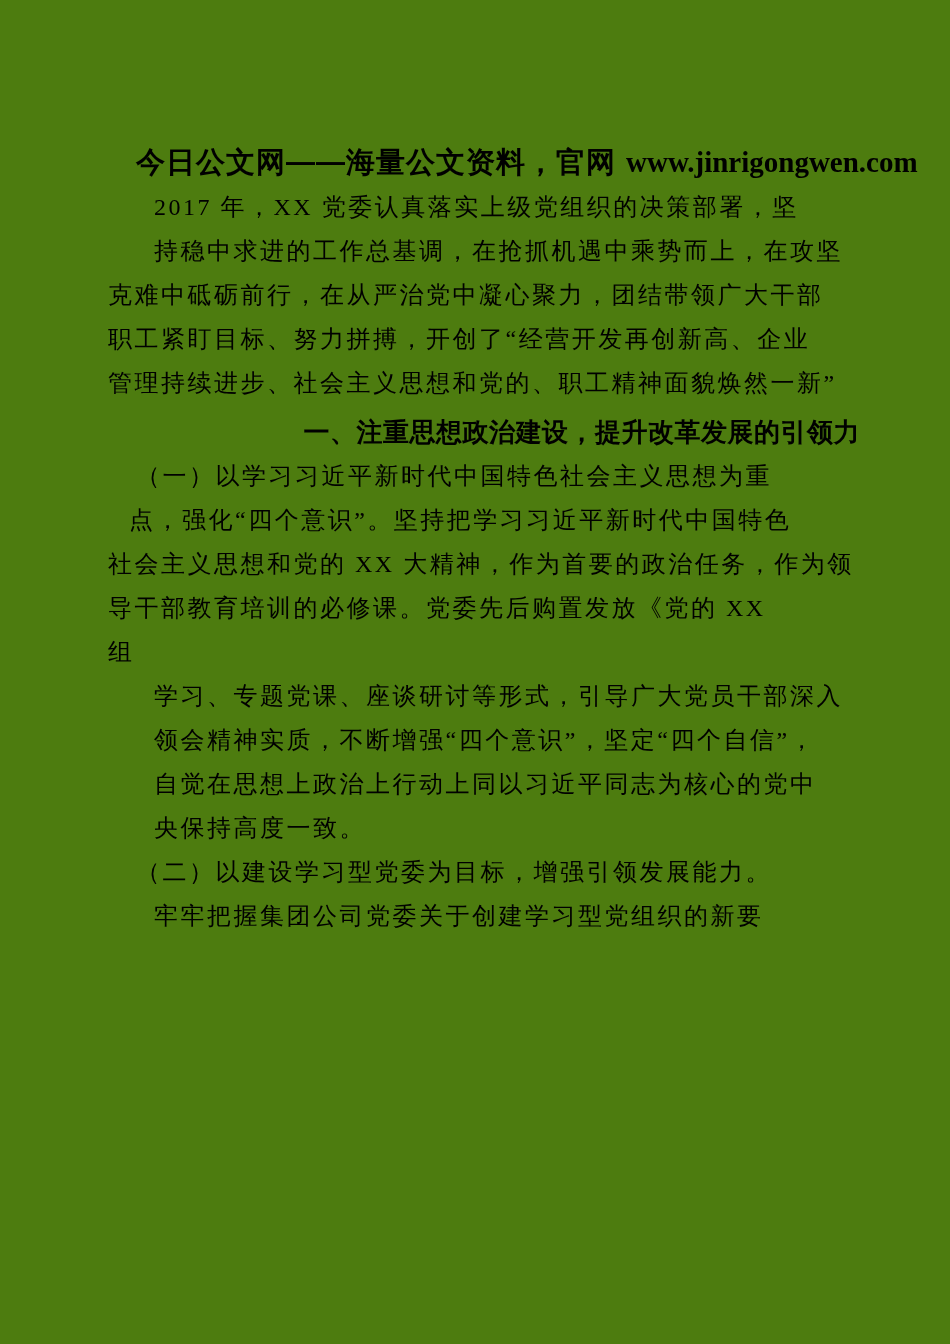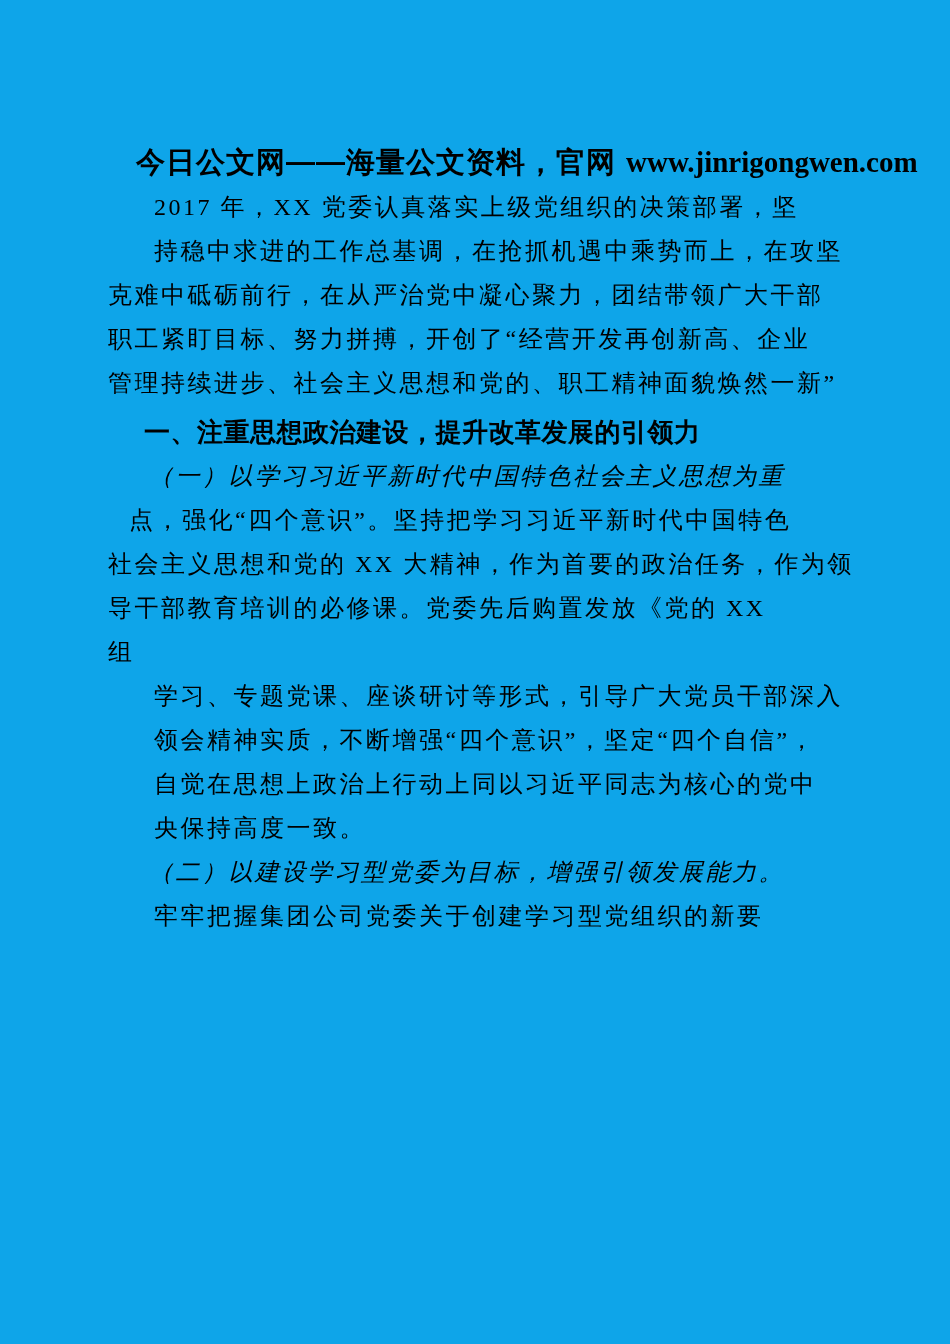--- a/index.html
+++ b/index.html
@@ -4,21 +4,21 @@
 <style>
   html, body {
     margin: 0;
     padding: 0;
     background: #ffffff;
   }
   .page {
     position: relative;
     width: 950px;
     height: 1344px;
-    background: #0ea5e9;
+    background: #4d7c0f;
     color: #000000;
     overflow: hidden;
     font-family: "Liberation Serif", serif;
   }
   .content {
     padding-top: 144px;
     padding-left: 108px;
     padding-right: 90px;
   }
   .site-header {
@@ -56,23 +56,24 @@
     letter-spacing: 2.5px;
     white-space: nowrap;
     font-family: "Liberation Serif", serif;
   }
   .style-heading {
     font-family: "Liberation Sans", sans-serif;
     font-weight: bold;
     font-size: 26px;
     letter-spacing: 0.5px;
     margin-top: 5px;
+    text-align: right;
   }
   .ind-none    { margin-left: 0; }
-  .ind-bracket { margin-left: 41px; font-style: italic; }
+  .ind-bracket { margin-left: 28px; }
   .ind-sm      { margin-left: 21px; }
   .ind-md      { margin-left: 36px; }
   .ind-lg      { margin-left: 46px; }
 </style>
 </head>
 <body>
 
 <div class="page">
   <div class="content">
 

